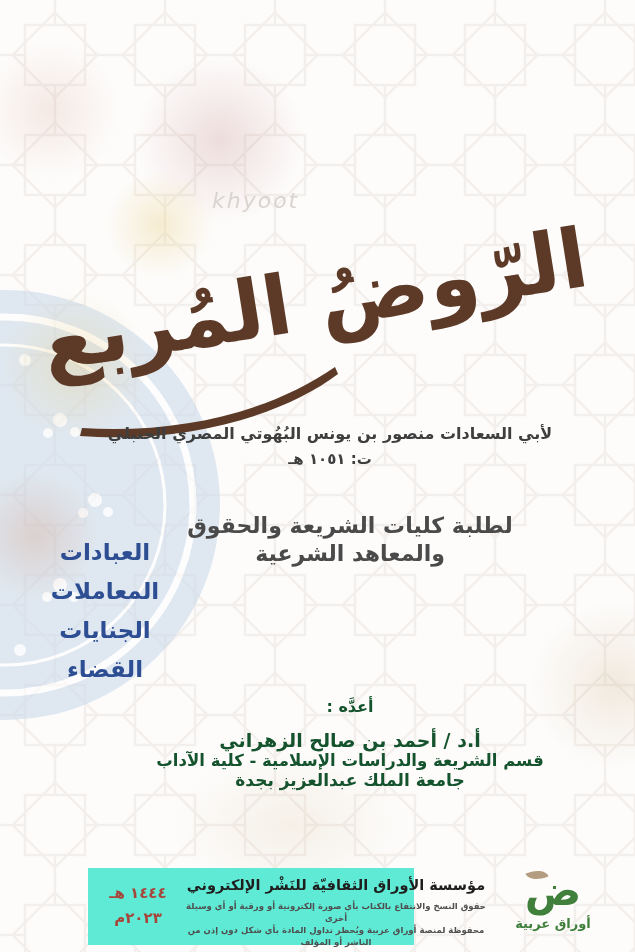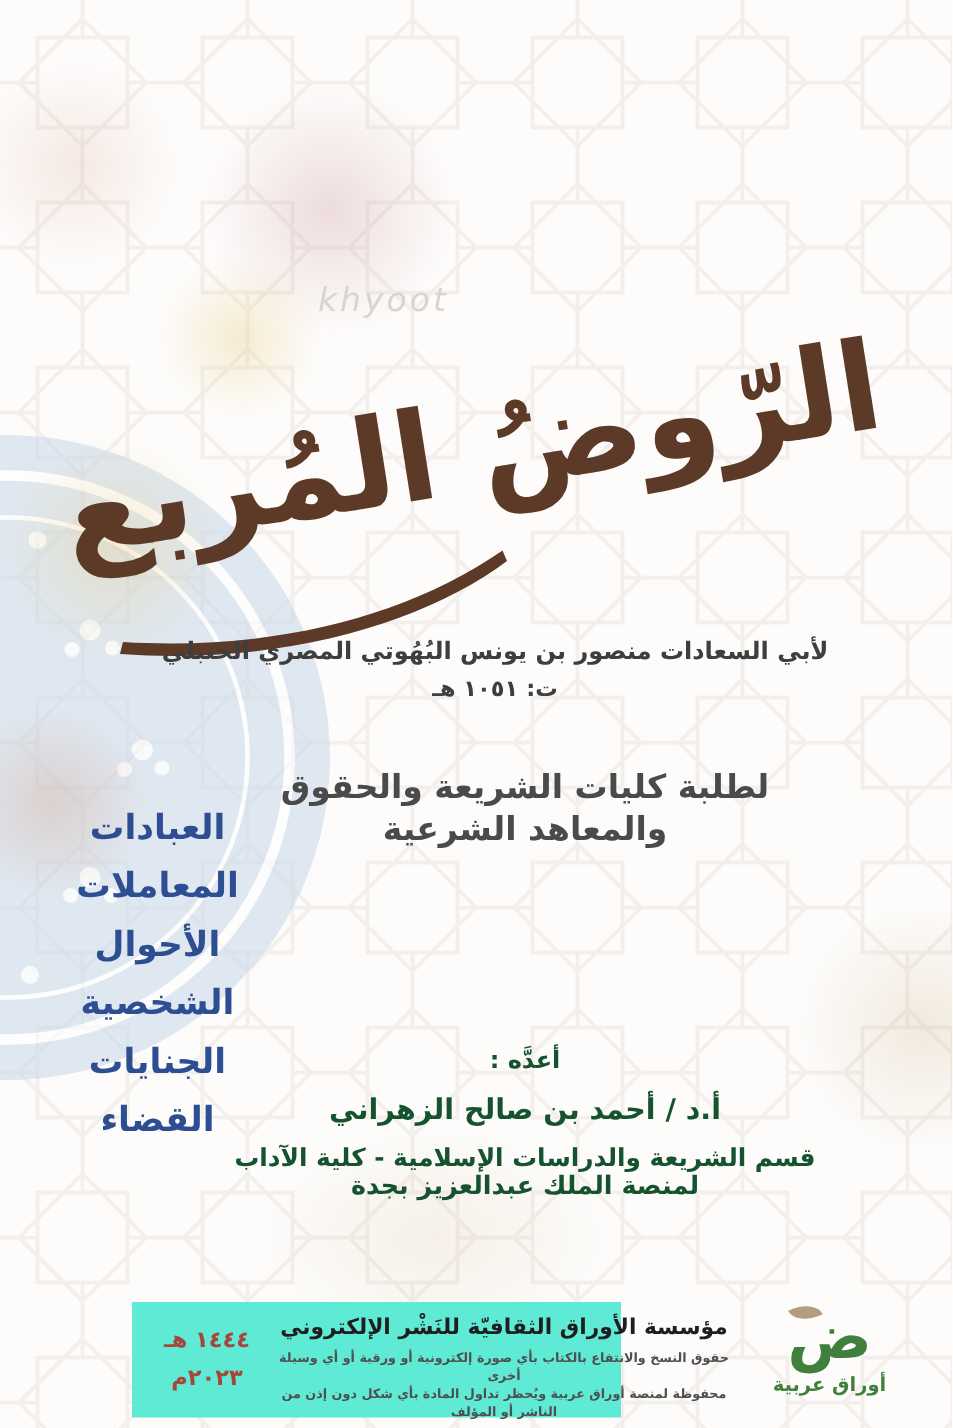--- a/index.html
+++ b/index.html
@@ -45,21 +45,21 @@
   }
   .topics {
     position:absolute; z-index:2; top:533px; left:15px; width:180px;
     text-align:center; color:#2d4e92; font-weight:bold; font-size:23px; line-height:39px;
   }
   .prepared {
     position:absolute; z-index:2; top:697px; left:65px; width:570px;
     text-align:center; color:#14532d;
   }
   .prepared-label { font-size:16px; font-weight:bold; margin-bottom:13px; }
-  .preparer       { font-size:19px; font-weight:bold; margin-bottom:11px; }
+  .preparer       { font-size:19px; font-weight:bold; }
   .department     { font-size:16.5px; font-weight:bold; }
   .university     { font-size:17px; font-weight:bold; }
 
   .footer-bar {
     position:absolute; z-index:2; left:88px; top:868px; width:326px; height:77px;
     background:#5eead4;
   }
   .dates {
     position:absolute; left:8px; top:13px; width:84px; text-align:center;
     color:#a8453a; font-weight:bold; font-size:15px; line-height:25px;
@@ -131,30 +131,29 @@
   <div class="death-date">ت: ١٠٥١ هـ</div>
 
   <div class="audience">
     <div>لطلبة كليات الشريعة والحقوق</div>
     <div>والمعاهد الشرعية</div>
   </div>
 
   <div class="topics">
     <div>العبادات</div>
     <div>المعاملات</div>
-    <div>الأحوال الشخصية</div>
     <div>الجنايات</div>
     <div>القضاء</div>
   </div>
 
   <div class="prepared">
     <div class="prepared-label">أعدَّه :</div>
     <div class="preparer">أ.د / أحمد بن صالح الزهراني</div>
     <div class="department">قسم الشريعة والدراسات الإسلامية - كلية الآداب</div>
-    <div class="university">لمنصة الملك عبدالعزيز بجدة</div>
+    <div class="university">جامعة الملك عبدالعزيز بجدة</div>
   </div>
 
   <div class="footer-bar">
     <div class="dates">
       <div>١٤٤٤ هـ</div>
       <div>٢٠٢٣م</div>
     </div>
     <div class="publisher-block">
       <div class="publisher-title">مؤسسة الأوراق الثقافيّة للنَشْر الإلكتروني</div>
       <div class="copyright">حقوق النسخ والانتفاع بالكتاب بأي صورة إلكترونية أو ورقية أو أي وسيلة أخرى</div>

